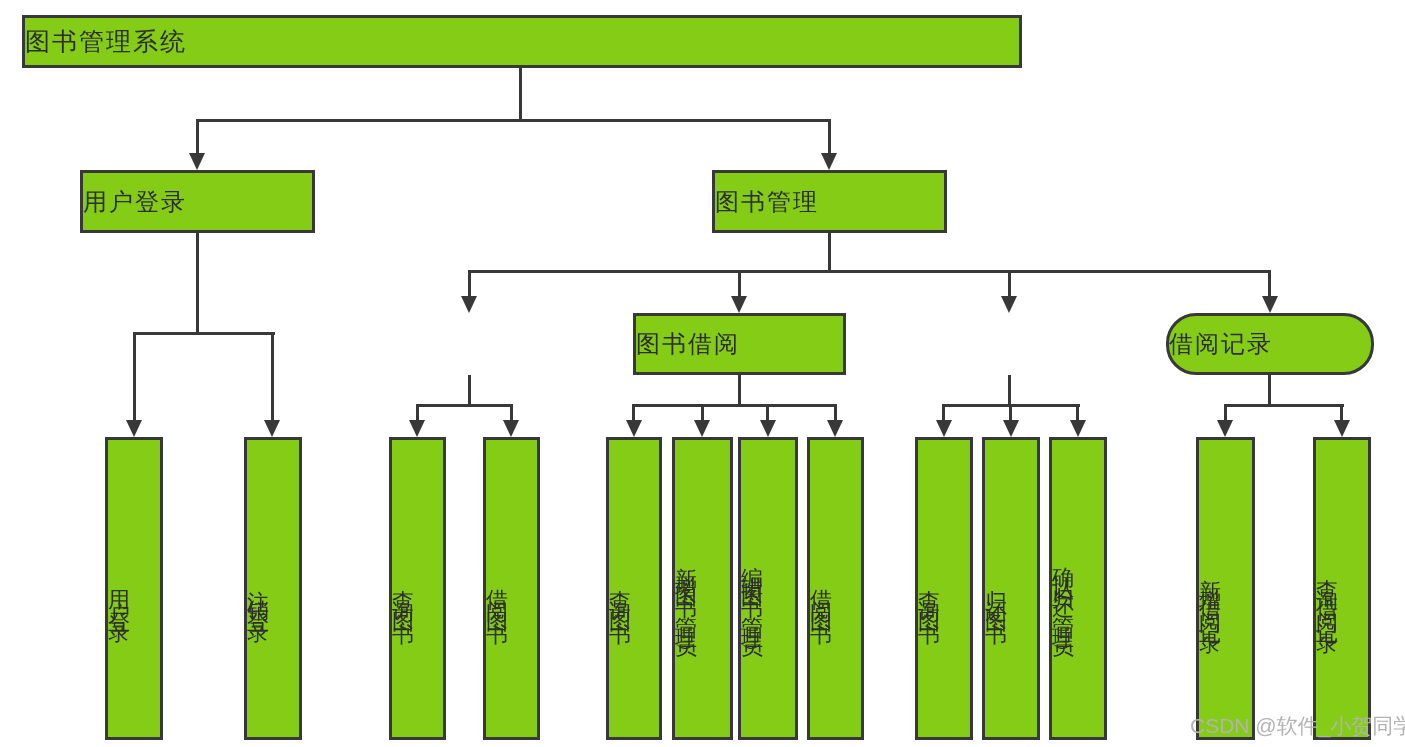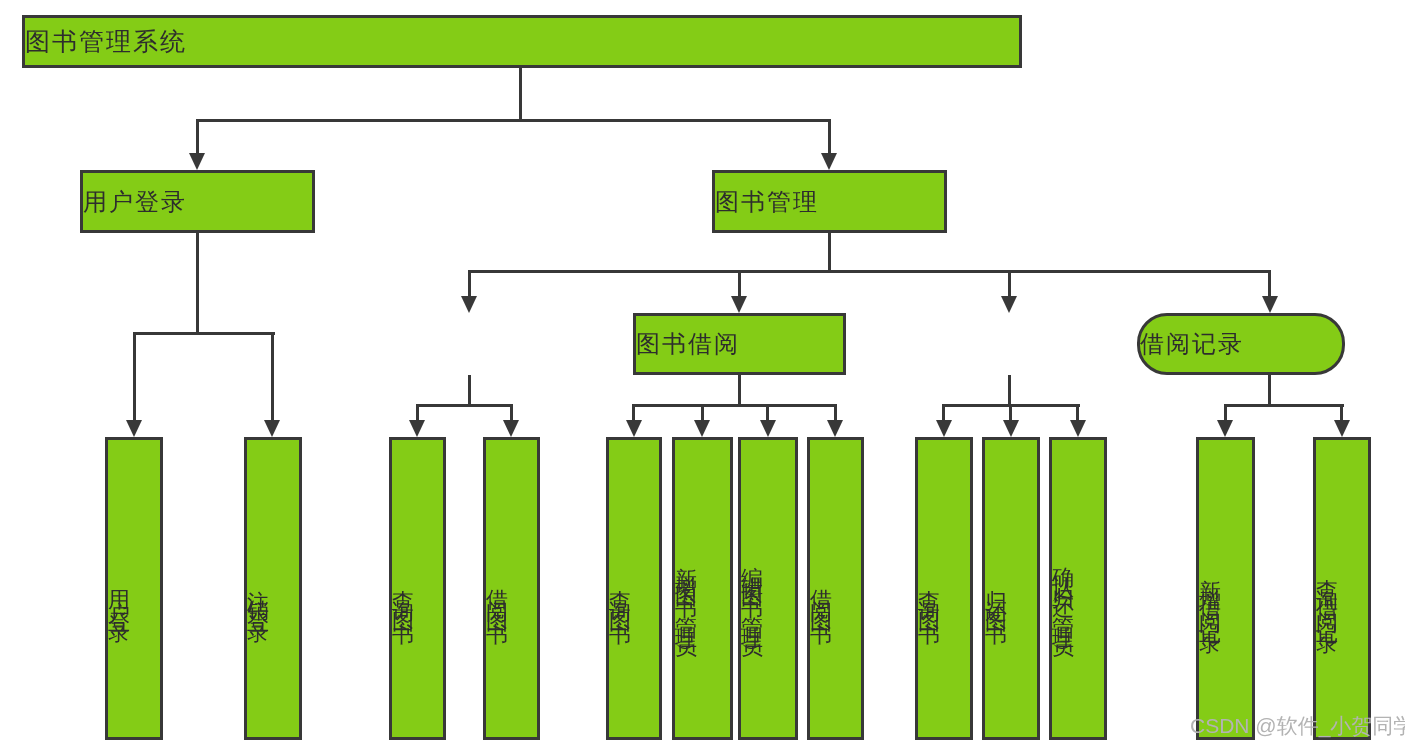--- a/index.html
+++ b/index.html
@@ -96,21 +96,21 @@
   <div class="vline" style="left:738px;  top:270px; height:28px;"></div>
   <div class="arrow" style="left:731px;  top:296px;"></div>
   <div class="vline" style="left:1008px; top:270px; height:28px;"></div>
   <div class="arrow" style="left:1001px; top:296px;"></div>
   <div class="vline" style="left:1268px; top:270px; height:28px;"></div>
   <div class="arrow" style="left:1262px; top:296px;"></div>
 
   <div class="box" style="left:633px; top:313px; width:213px; height:62px;">
     <span class="hlabel">图书借阅</span>
   </div>
-  <div class="box" style="left:1137px; top:313px; width:208px; height:62px;border-radius:30px;">
+  <div class="box" style="left:1166px; top:313px; width:208px; height:62px;border-radius:30px;">
     <span class="hlabel">借阅记录</span>
   </div>
 
   <div class="vline" style="left:468px;  top:375px; height:32px;"></div>
   <div class="vline" style="left:738px;  top:375px; height:32px;"></div>
   <div class="vline" style="left:1008px; top:375px; height:32px;"></div>
   <div class="vline" style="left:1268px; top:375px; height:32px;"></div>
 
   <div class="hline" style="left:416px;  top:404px; width:97px;"></div>
   <div class="hline" style="left:632px;  top:404px; width:205px;"></div>

